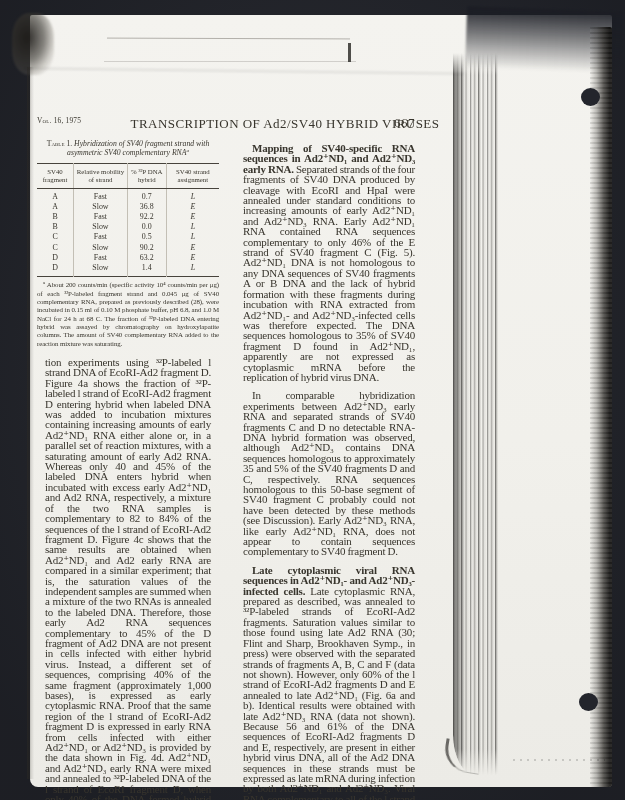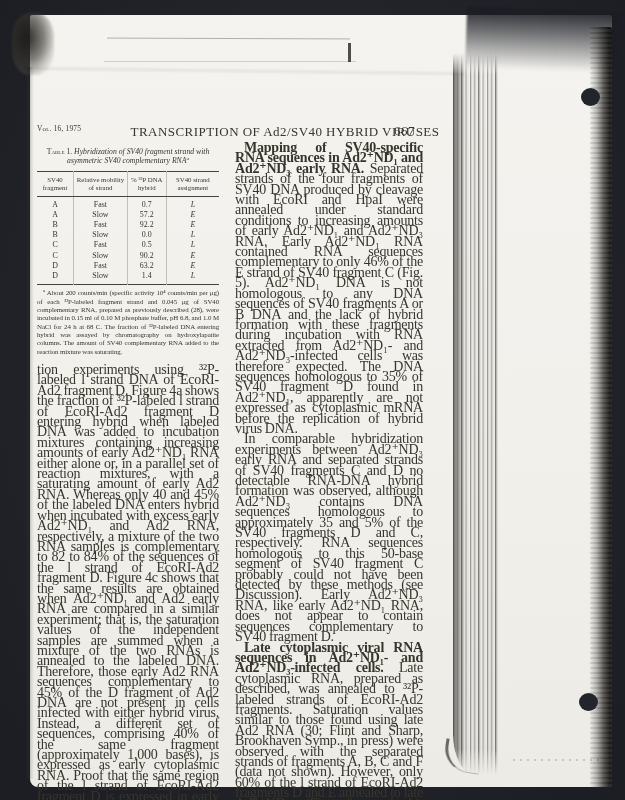--- a/index.html
+++ b/index.html
@@ -72,21 +72,21 @@
     position:absolute; left:483px; top:744px; width:92px; height:1.5px; opacity:0.45;
     background: repeating-linear-gradient(90deg, rgba(0,0,0,0.35) 0 2px, transparent 2px 7px);
     filter: blur(0.3px);
   }
   .punch-hole { position:absolute; width:19px; height:18px; border-radius:50%; background:#23252c; }
   .hole-top { left:551px; top:73px; }
   .hole-bottom { left:549px; top:678px; }
 
   
   .text-block {
-    position:absolute; left:7px; top:108px; width:386px; color:#38352d;
+    position:absolute; left:7px; top:100px; width:386px; color:#38352d;
     filter: blur(0.15px);
   }
   .rh { position:relative; height:14px; font-size:7.4px; }
   .rh .vol { position:absolute; left:0; top:1px; font-variant:small-caps; letter-spacing:0.2px; }
   .rh .ttl { position:absolute; left:248px; top:1px; transform:translateX(-50%);
     font-size:13px; letter-spacing:0.45px; white-space:nowrap; }
   .rh .pg  { position:absolute; right:8px; top:0; font-size:13px; letter-spacing:0.5px; }
 
   .col-left  { position:absolute; left:0;    top:24px; width:182px; }
   .col-right { position:absolute; left:198px; top:20px; width:188px; }
@@ -110,21 +110,21 @@
   table.tbl th:last-child, table.tbl td:last-child { border-right:none; }
   table.tbl tbody tr:first-child td { padding-top:3px; }
   table.tbl tbody tr:last-child  td { padding-bottom:3px; }
   .assign { font-style:italic; }
 
   .footnote {
     margin-top:4px; font-size:6.9px; line-height:8.35px; text-align:justify;
     text-indent:6px; letter-spacing:-0.1px;
   }
   .body-text p.para {
-    margin:0; font-size:14px; line-height:10.4px; text-align:justify;
+    margin:8px; font-size:11px; line-height:10.4px; text-align:justify;
     letter-spacing:-0.22px; word-spacing:-0.35px;
   }
   .col-left .body-text { margin-top:9px; }
   p.para.ind { text-indent:9px; }
   .bold { font-weight:bold; }
 </style>
 </head>
 <body>
 
 <div class="photo">
@@ -168,21 +168,21 @@
           <tbody>
               <tr>
                 <td>A</td>
                 <td>Fast</td>
                 <td>0.7</td>
                 <td class="assign">L</td>
               </tr>
               <tr>
                 <td>A</td>
                 <td>Slow</td>
-                <td>57.2</td>
+                <td>36.8</td>
                 <td class="assign">E</td>
               </tr>
               <tr>
                 <td>B</td>
                 <td>Fast</td>
                 <td>92.2</td>
                 <td class="assign">E</td>
               </tr>
               <tr>
                 <td>B</td>

